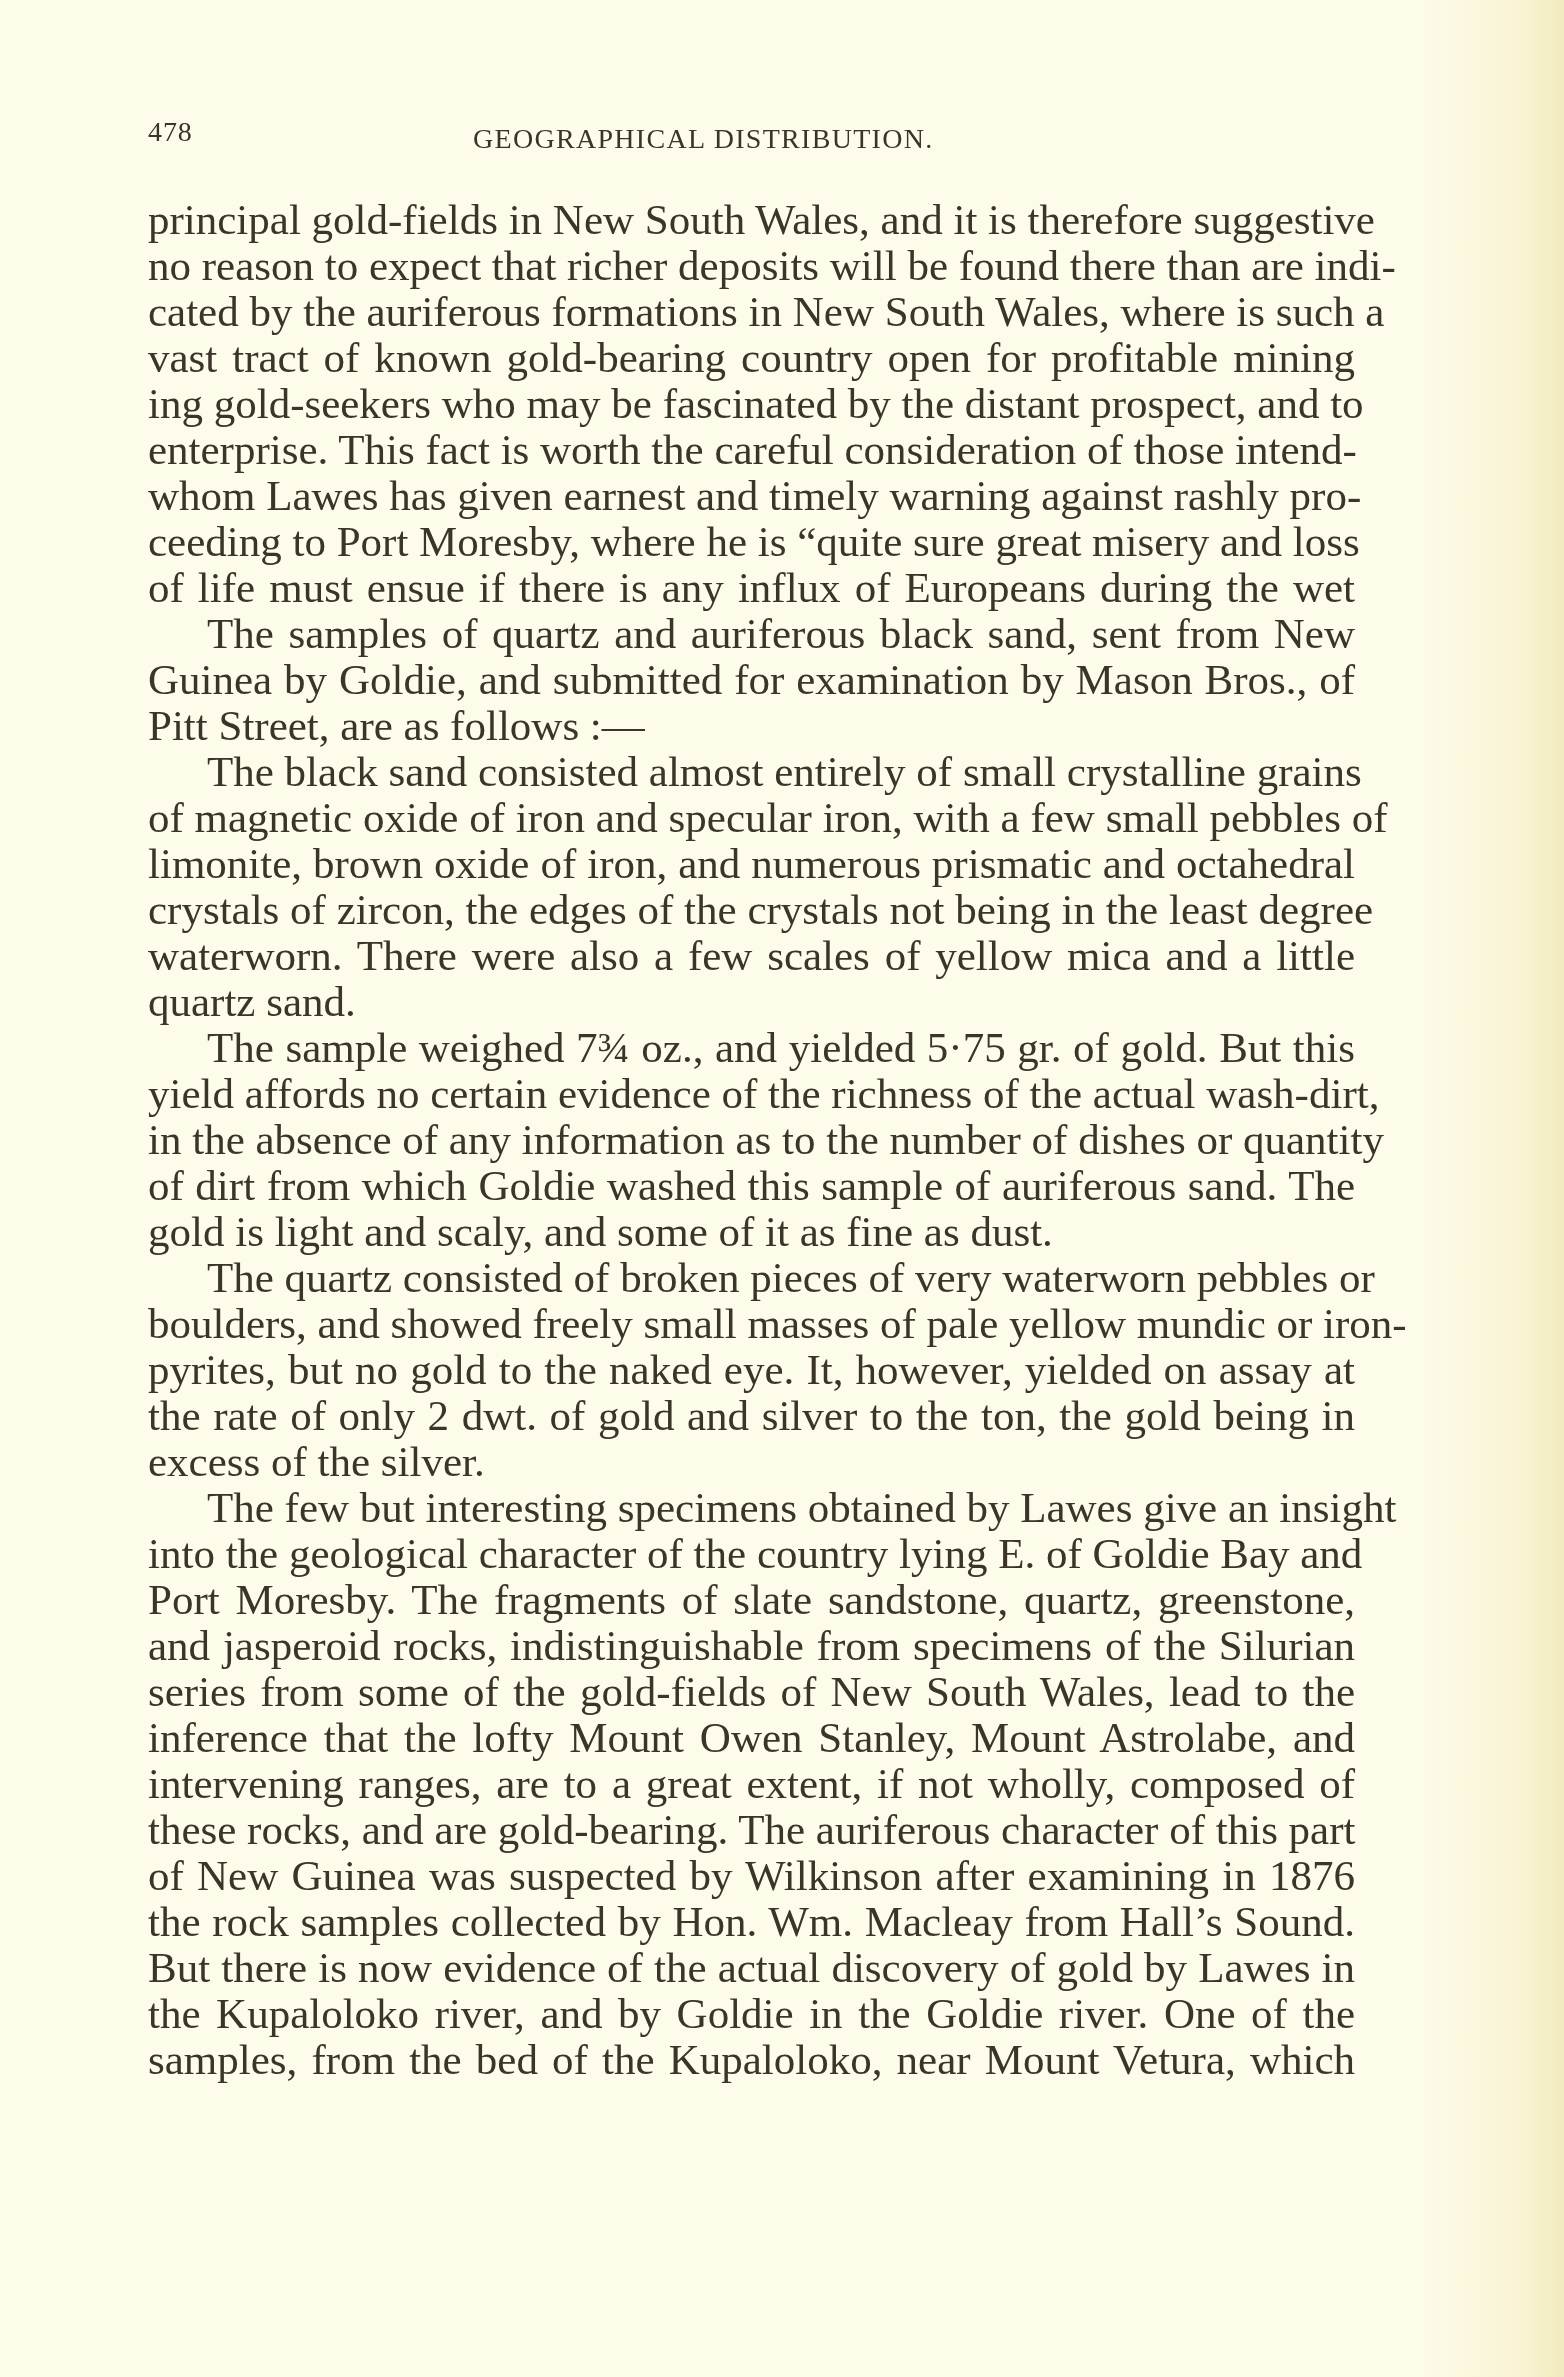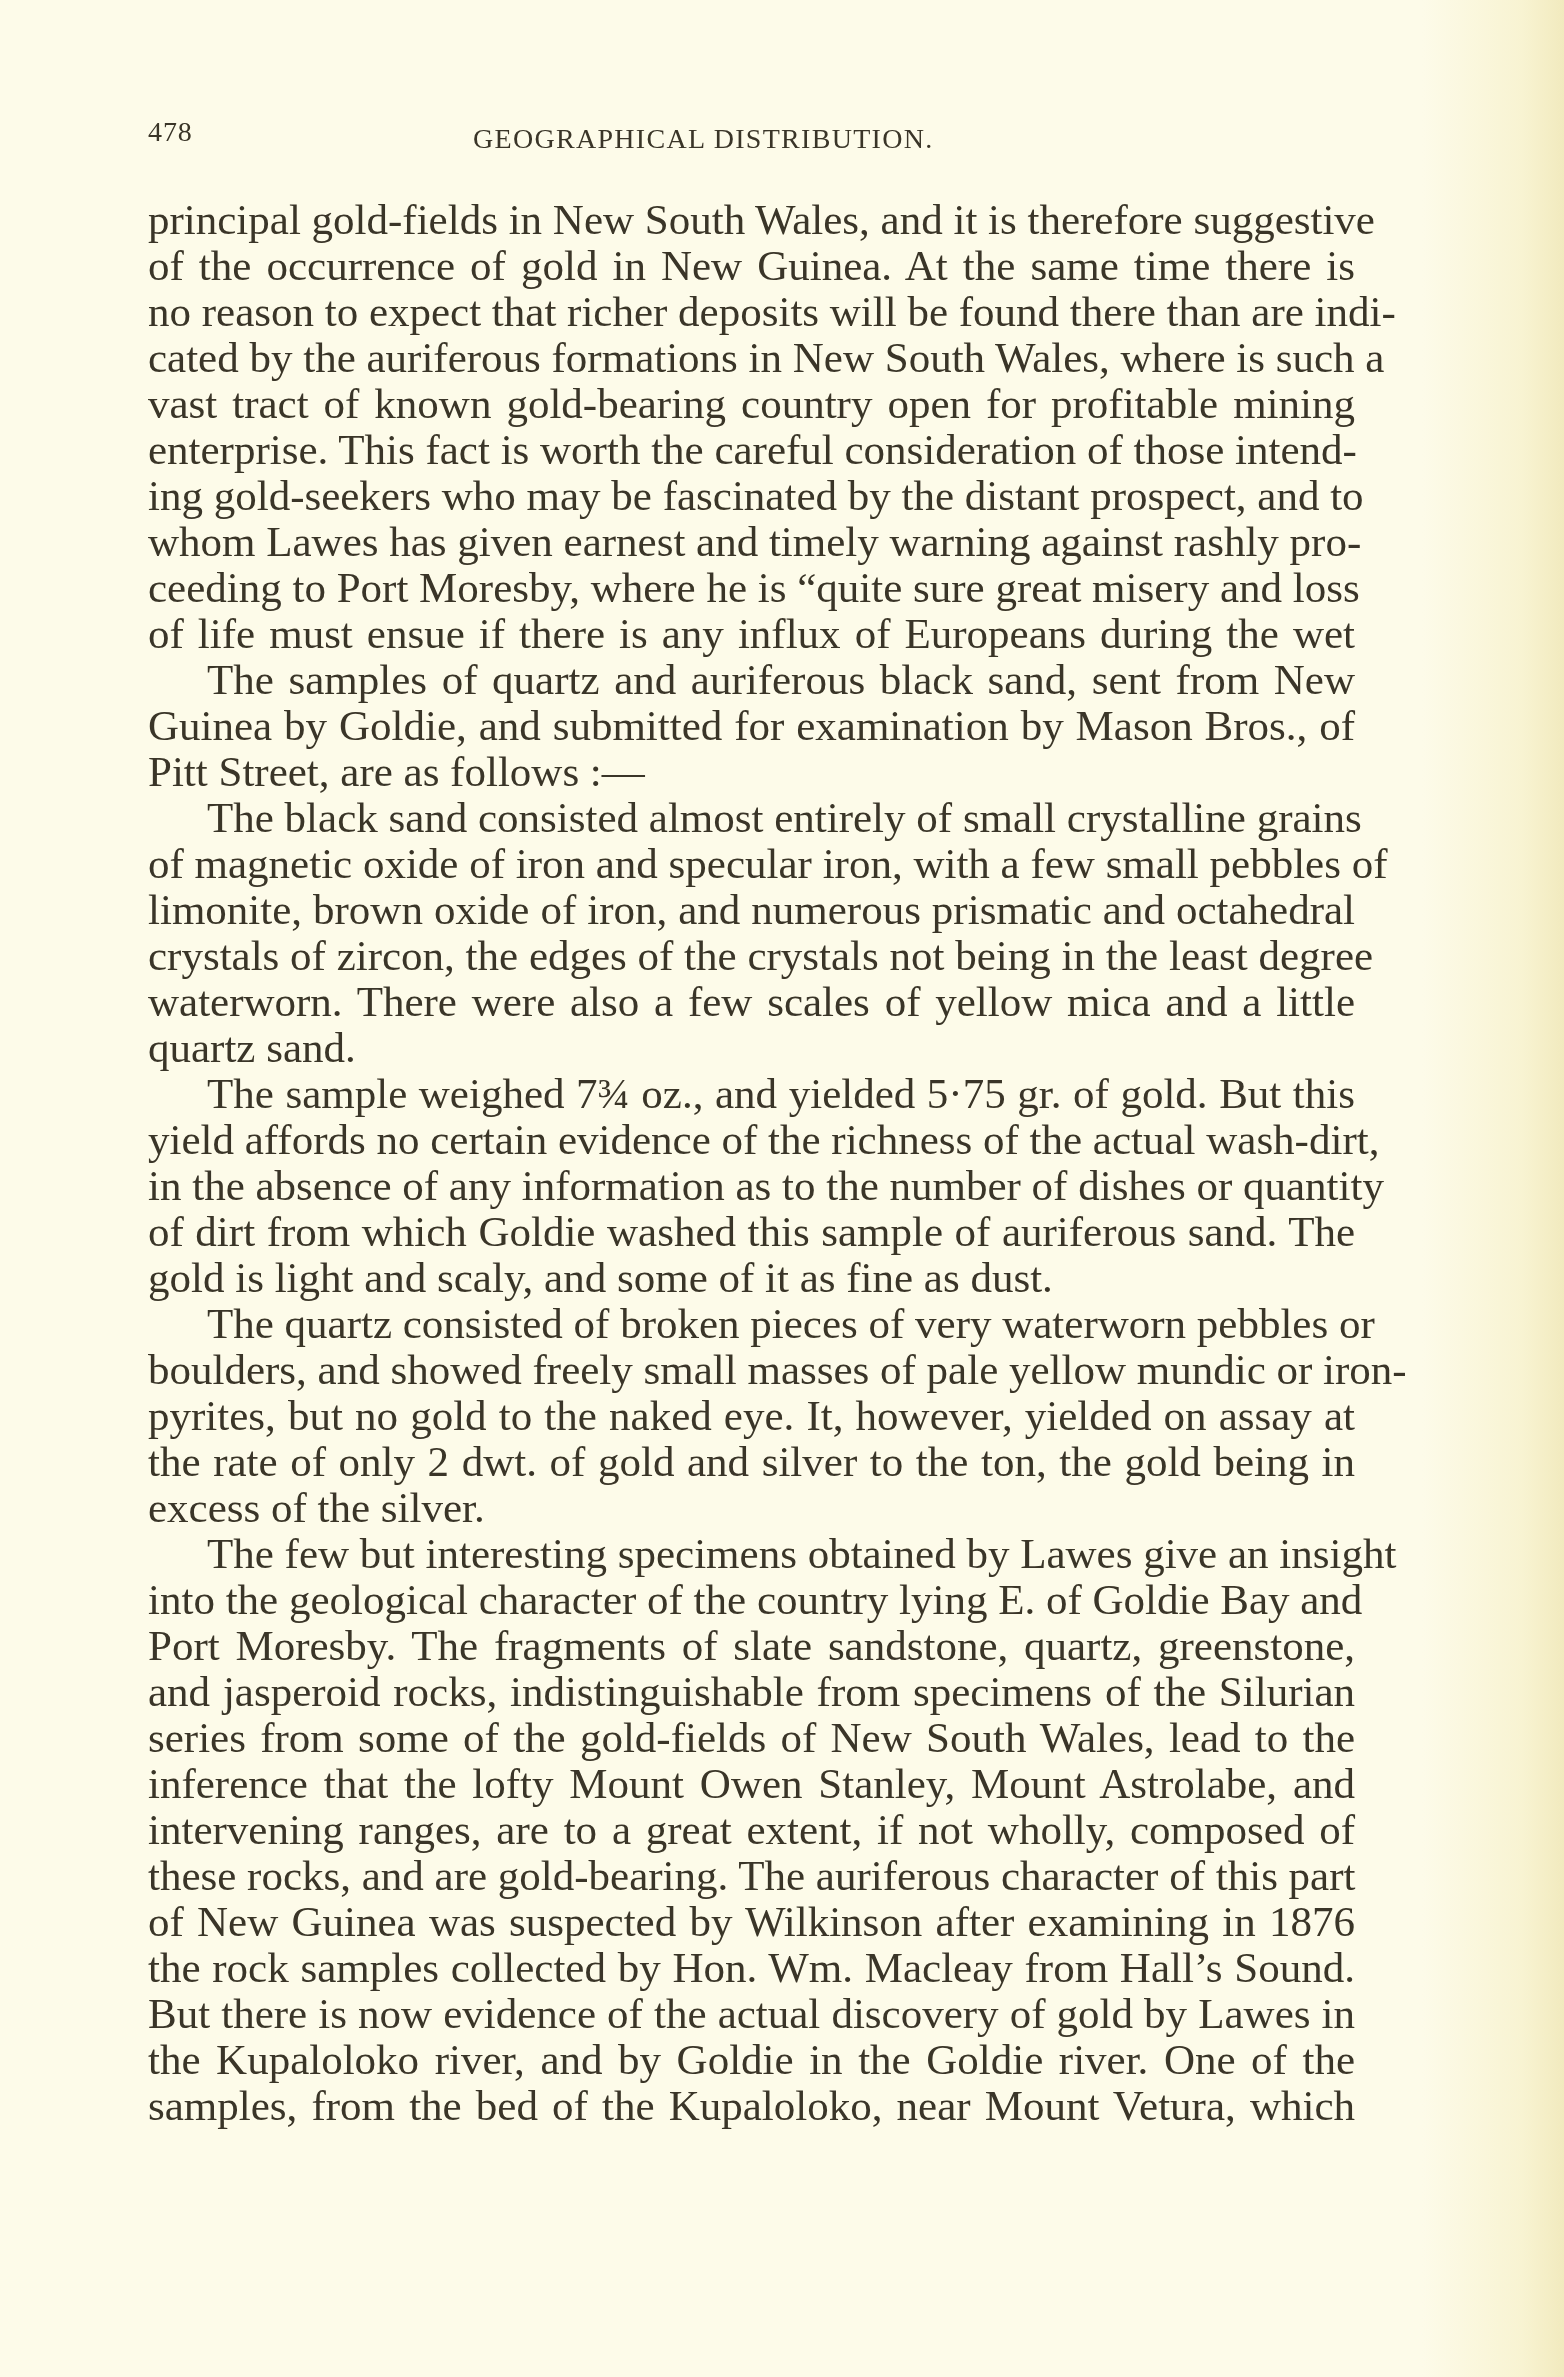--- a/index.html
+++ b/index.html
@@ -77,26 +77,25 @@
 <div class="page-edge"></div>
 
 <div class="header">
   <span class="page-number">478</span>
   <span class="running-head">GEOGRAPHICAL DISTRIBUTION.</span>
 </div>
 
 <div class="body-text" id="body-text">
     <div class="para">
       <span class="line">principal gold-fields in New South Wales, and it is therefore suggestive</span>
-      <span class="line">of the occurrence of gold in New Guinea.  At the same time there is</span>
       <span class="line">no reason to expect that richer deposits will be found there than are indi-</span>
       <span class="line">cated by the auriferous formations in New South Wales, where is such a</span>
       <span class="line">vast tract of known gold-bearing country open for profitable mining</span>
+      <span class="line">ing gold-seekers who may be fascinated by the distant prospect, and to</span>
       <span class="line">enterprise.  This fact is worth the careful consideration of those intend-</span>
-      <span class="line">ing gold-seekers who may be fascinated by the distant prospect, and to</span>
       <span class="line">whom Lawes has given earnest and timely warning against rashly pro-</span>
       <span class="line">ceeding to Port Moresby, where he is “quite sure great misery and loss</span>
       <span class="line">of life must ensue if there is any influx of Europeans during the wet</span>
     </div>
     <div class="para">
       <span class="line indent">The samples of quartz and auriferous black sand, sent from New</span>
       <span class="line">Guinea by Goldie, and submitted for examination by Mason Bros., of</span>
       <span class="line last">Pitt Street, are as follows :—</span>
     </div>
     <div class="para">

